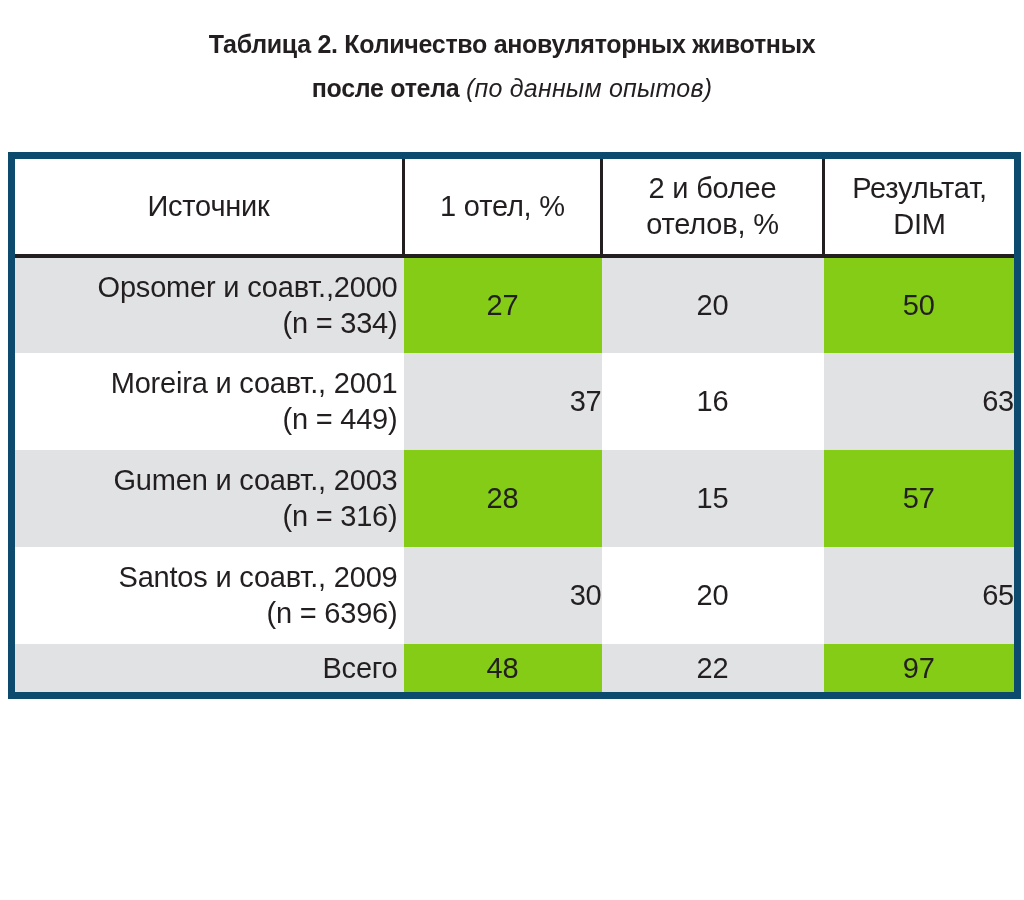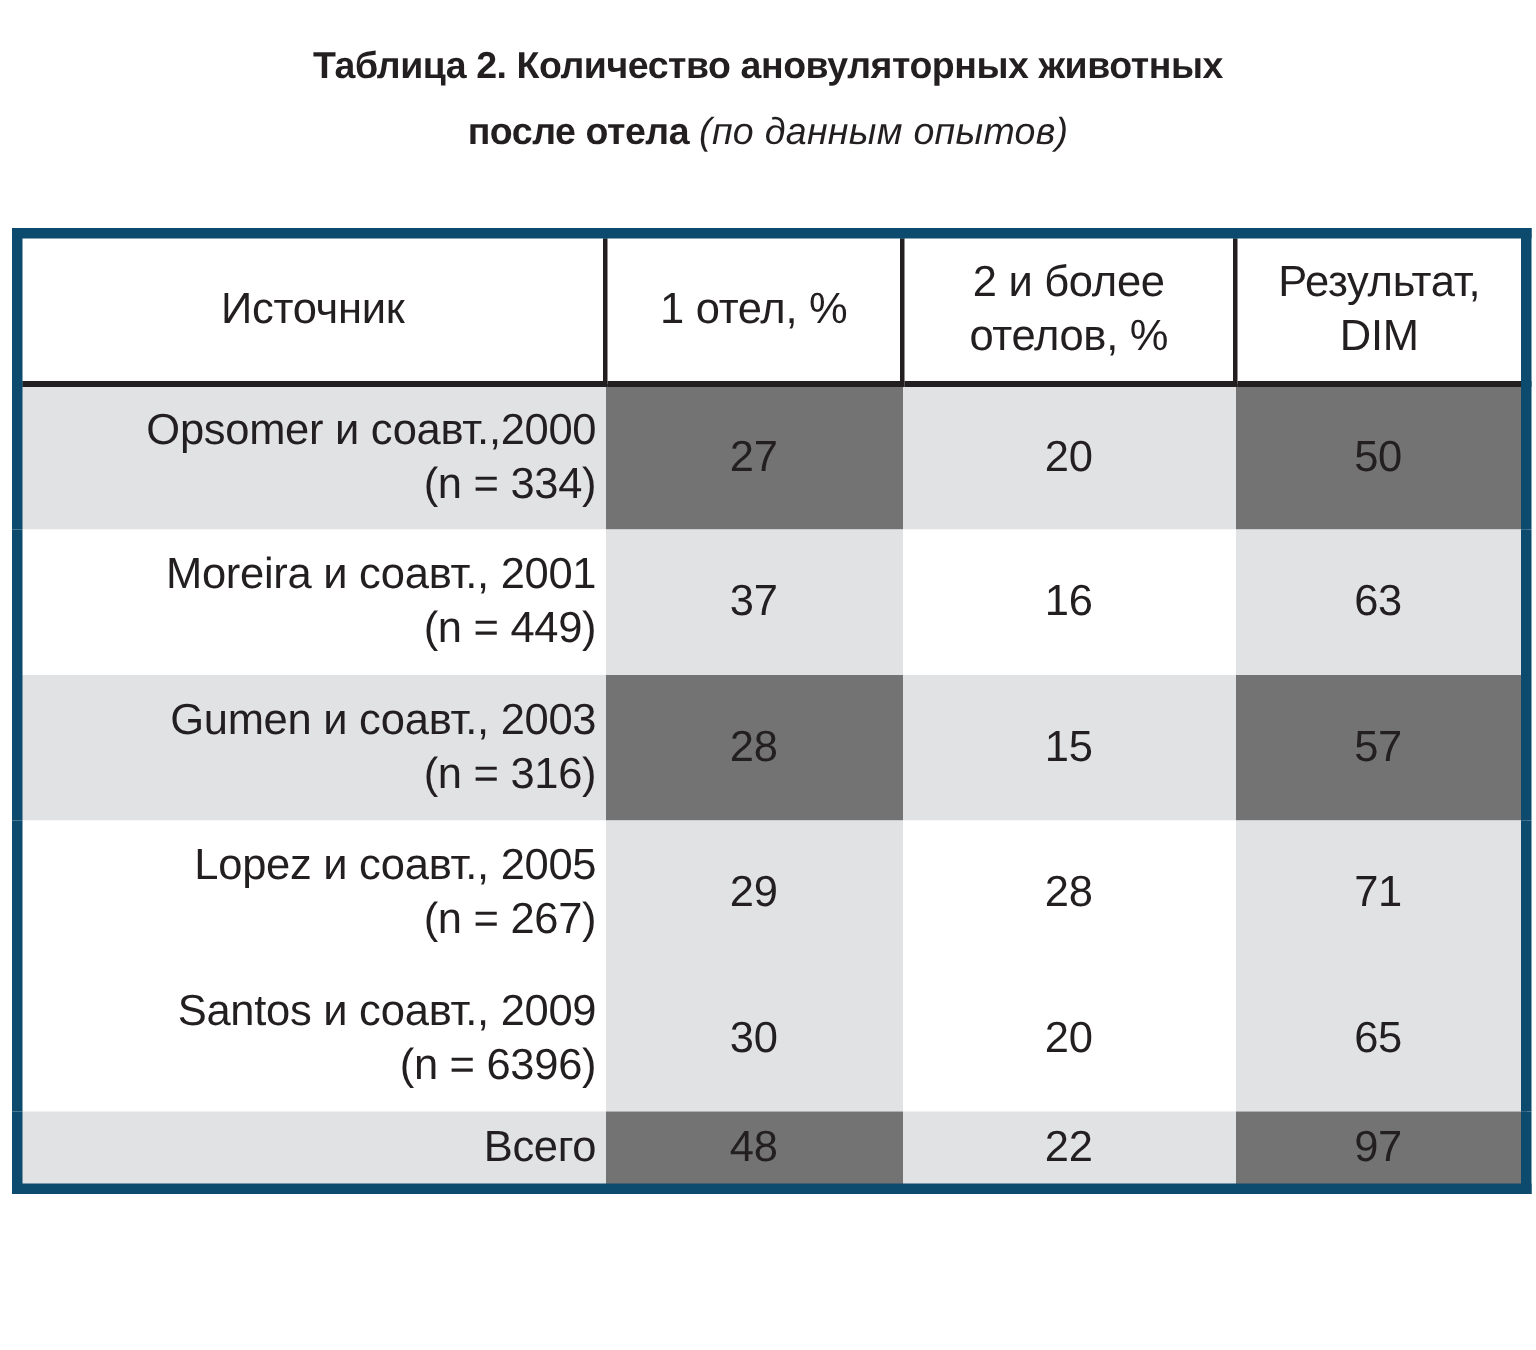--- a/index.html
+++ b/index.html
@@ -61,23 +61,23 @@
   td.source-cell {
     text-align: right;
     padding-left: 22px;
     padding-right: 6px;
     white-space: pre-line;
   }
   td.value-cell { text-align: center; }
 
   
   tr.shaded td.plain-col { background: #e1e2e4; }
-  tr.shaded td.tint-col  { background: #737373; }
+  tr.shaded td.tint-col  { background: #84cc16; }
   tr.unshaded td.plain-col { background: #ffffff; }
-  tr.unshaded td.tint-col  { background: #e1e2e4; }
+  tr.unshaded td.tint-col  { background: #e1e2e4; text-align: right; }
 </style>
 </head>
 <body>
 
 <div class="caption">
   <div><span>Таблица 2. Количество ановуляторных животных</span></div>
   <div><span>после отела</span> <span class="italic-part">(по данным опытов)</span></div>
 </div>
 
 <table class="data-table">
@@ -113,27 +113,20 @@
       <td class="value-cell tint-col">63</td>
     </tr>
     <tr class="shaded">
       <td class="source-cell plain-col">Gumen и соавт., 2003
 (n = 316)</td>
       <td class="value-cell tint-col">28</td>
       <td class="value-cell plain-col">15</td>
       <td class="value-cell tint-col">57</td>
     </tr>
     <tr class="unshaded">
-      <td class="source-cell plain-col">Lopez и соавт., 2005
-(n = 267)</td>
-      <td class="value-cell tint-col">29</td>
-      <td class="value-cell plain-col">28</td>
-      <td class="value-cell tint-col">71</td>
-    </tr>
-    <tr class="unshaded">
       <td class="source-cell plain-col">Santos и соавт., 2009
 (n = 6396)</td>
       <td class="value-cell tint-col">30</td>
       <td class="value-cell plain-col">20</td>
       <td class="value-cell tint-col">65</td>
     </tr>
     <tr class="shaded total-row">
       <td class="source-cell plain-col">Всего</td>
       <td class="value-cell tint-col">48</td>
       <td class="value-cell plain-col">22</td>

